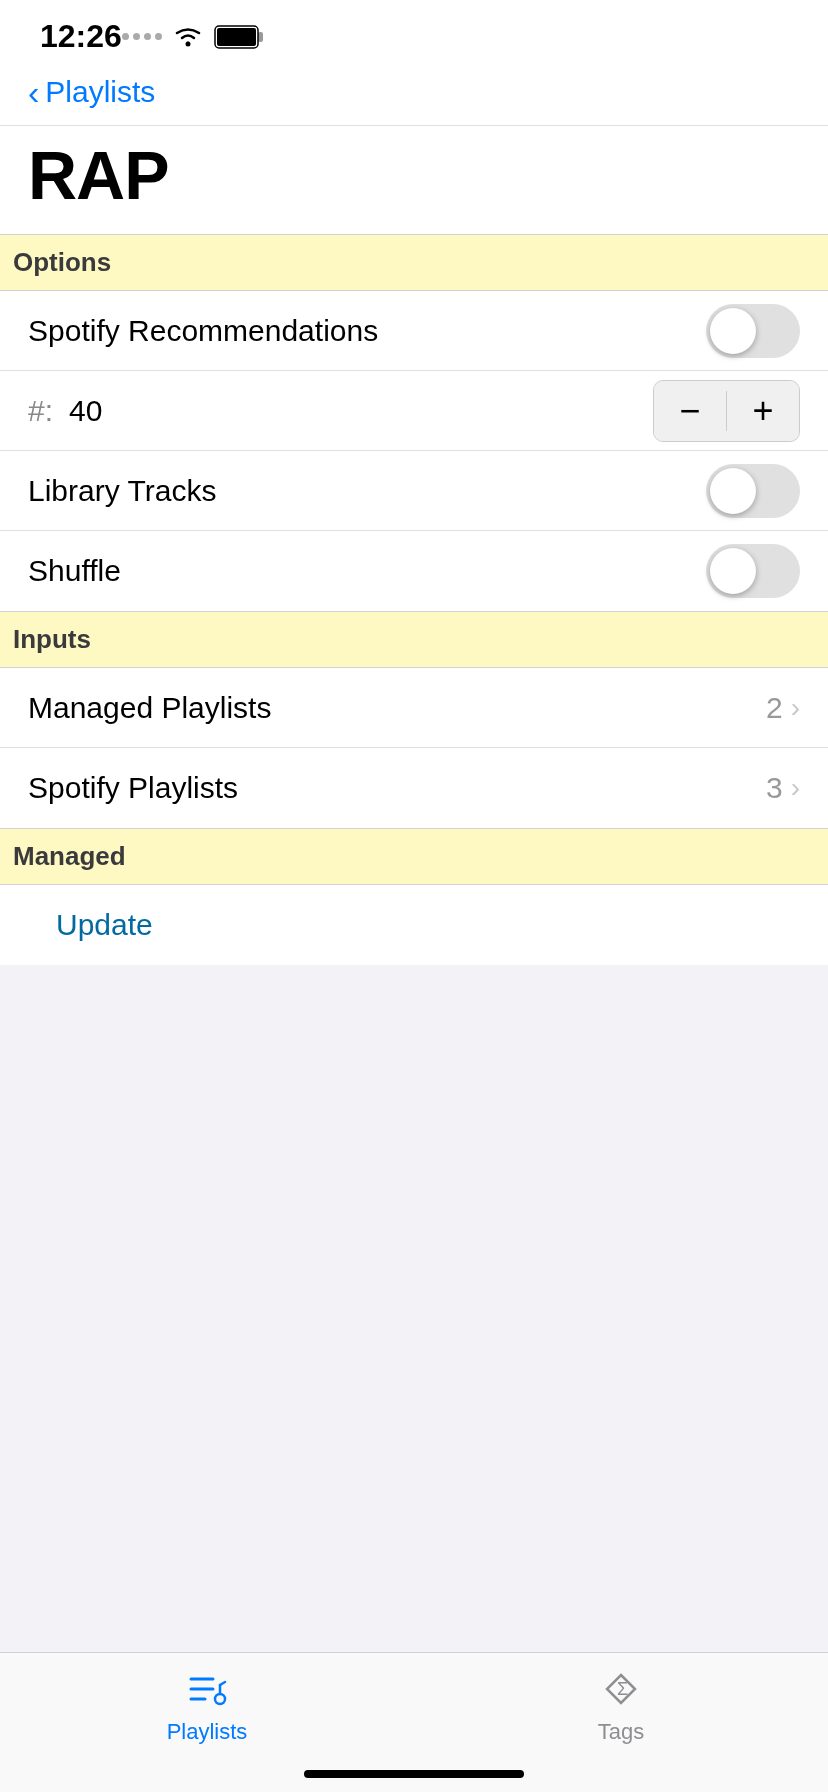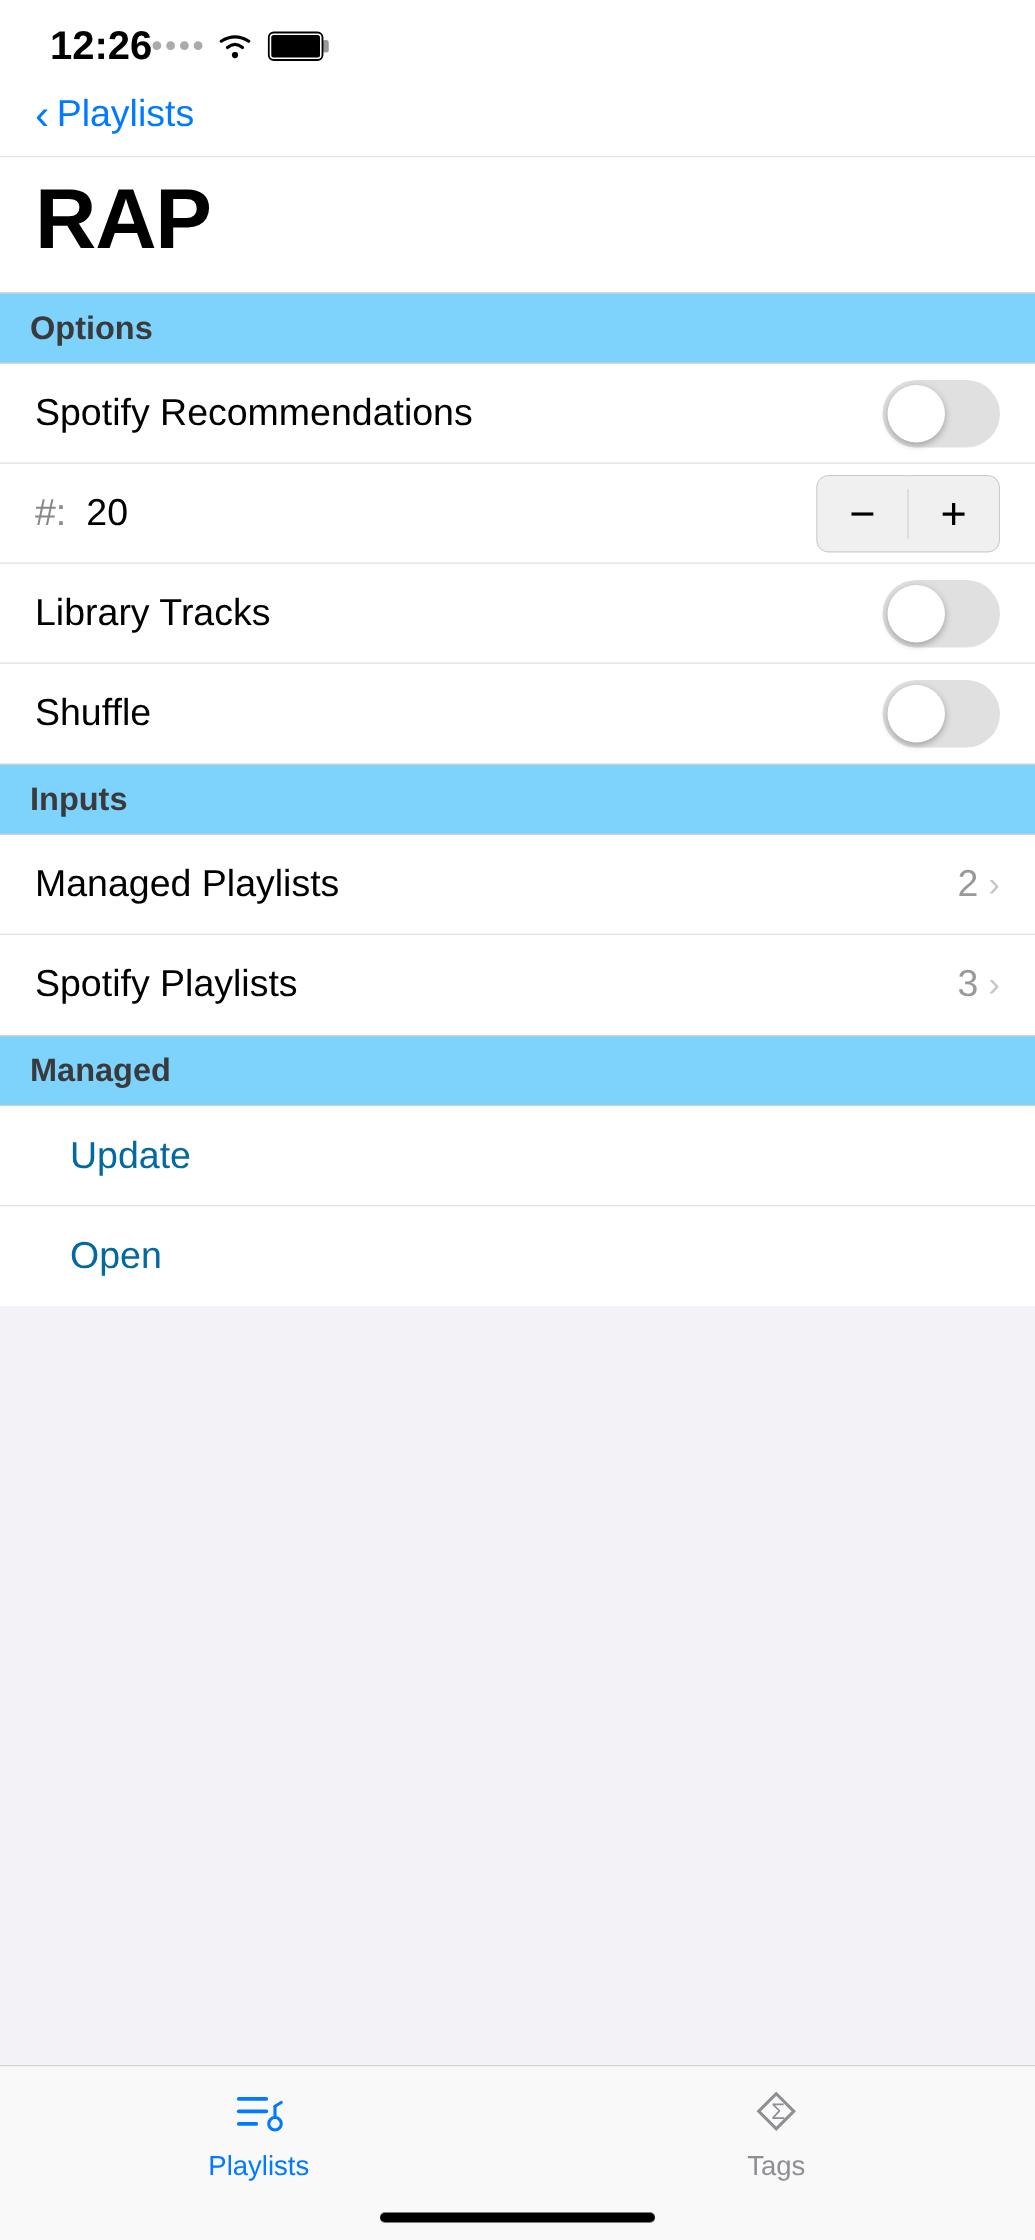--- a/index.html
+++ b/index.html
@@ -76,22 +76,22 @@
     }
     .page-title {
       font-size: 68px;
       font-weight: 800;
       color: #000;
       letter-spacing: -1px;
     }
 
     
     .section-header {
-      background: #7dd3fc;
-      padding: 12px 24px;
+      background: #fef9c3;
+      padding: 12px 13px;
       font-size: 26px;
       font-weight: 600;
       color: #3a3a3c;
       border-top: 1px solid #d1d1d6;
       border-bottom: 1px solid #d1d1d6;
     }
 
     
     .settings-list {
       background: #fff;
@@ -294,21 +294,21 @@
   <div class="settings-row">
     <span class="row-label">Spotify Recommendations</span>
     <div class="toggle">
       <div class="toggle-knob"></div>
     </div>
   </div>
 
   <div class="settings-row">
     <div class="row-label-hash">
       <span class="hash-symbol">#:</span>
-      <span class="hash-value">20</span>
+      <span class="hash-value">40</span>
     </div>
     <div class="stepper">
       <button class="stepper-btn">−</button>
       <div class="stepper-divider"></div>
       <button class="stepper-btn">+</button>
     </div>
   </div>
 
   <div class="settings-row">
     <span class="row-label">Library Tracks</span>
@@ -351,23 +351,20 @@
 
 <div class="section-header">
   <span>Managed</span>
 </div>
 <div class="settings-list">
 
   <div class="settings-row">
     <span class="action-label">Update</span>
   </div>
 
-  <div class="settings-row">
-    <span class="action-label">Open</span>
-  </div>
 
 </div>
 
 <div class="content-spacer"></div>
 
 <div class="tab-bar">
 
   <div class="tab-item">
     <div>
       <svg width="40" height="40" viewBox="0 0 40 40" fill="none">

